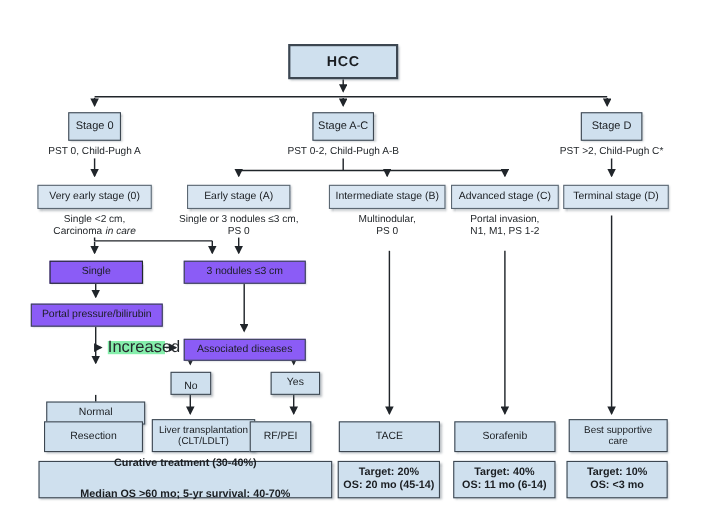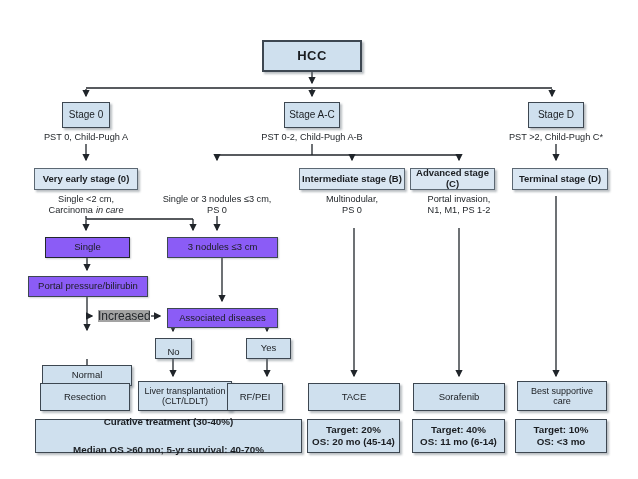--- a/index.html
+++ b/index.html
@@ -10,30 +10,30 @@
   .box{
     position:absolute;box-sizing:border-box;
     display:flex;flex-direction:column;align-items:center;justify-content:center;
     text-align:center;line-height:1.12;
     background:#cfe0ee;border:1.4px solid #3d4751;
     box-shadow:1.5px 1.5px 2px rgba(100,110,120,0.45);
     font-size:9.5px;
   }
   .box.white{background:#8b5cf6;box-shadow:1px 1px 1.5px rgba(120,128,136,0.35);}
   .box.thick{border-width:1.8px;border-color:#22272c;}
-  .box.sub{background:#d9e6f2;border-width:1.1px;border-color:#5c6873;font-weight:bold;}
+  .box.sub{background:#d9e6f2;border-width:1.1px;border-color:#5c6873;}
   .box.root{font-size:13px;font-weight:bold;border-width:2px;letter-spacing:.5px;}
   .box.stage{font-size:10px;}
   .box.outcome{font-weight:bold;font-size:9.8px;line-height:1.25;border-width:1.6px;}
   .lbl{
     position:absolute;text-align:center;font-size:9.2px;line-height:1.22;color:#23272b;
   }
   .it{font-style:italic;margin-left:3px;}
   .inline-lbl{
-    position:absolute;font-size:12px;color:#23272b;background:#a3a3a3;
+    position:absolute;font-size:15px;color:#23272b;background:#86efac;
     text-align:left;line-height:12px;
   }
   svg.wires{position:absolute;left:0;top:0;pointer-events:none;}
 </style>
 </head>
 <body>
 
 <div class="canvas">
 
   <svg class="wires" width="638" height="479" viewBox="0 0 638 479">
@@ -89,24 +89,27 @@
     <span>Stage D</span>
   </div>
 
   <div class="lbl" style="left:16px;top:132px;width:140px;">PST 0, Child-Pugh A</div>
   <div class="lbl" style="left:237px;top:132px;width:150px;">PST 0-2, Child-Pugh A-B</div>
   <div class="lbl" style="left:481px;top:132px;width:150px;">PST &gt;2, Child-Pugh C*</div>
 
   <div class="box sub" style="left:34px;top:168px;width:104px;height:22px;">
     <span>Very early stage (0)</span>
   </div>
+  <div class="box sub" style="left:170px;top:168px;width:94px;height:22px;">
+    <span>Early stage (A)</span>
+  </div>
   <div class="box sub" style="left:299px;top:168px;width:106px;height:22px;">
     <span>Intermediate stage (B)</span>
   </div>
-  <div class="box sub" style="left:410px;top:168px;width:85px;height:22px;">
+  <div class="box sub" style="left:410px;top:168px;width:98px;height:22px;">
     <span>Advanced stage (C)</span>
   </div>
   <div class="box sub" style="left:512px;top:168px;width:96px;height:22px;">
     <span>Terminal stage (D)</span>
   </div>
 
   <div class="lbl" style="left:26px;top:194px;width:120px;">
     <span>Single &lt;2 cm,</span><br>
     <span>Carcinoma</span><span class="it">in care</span>
   </div>

